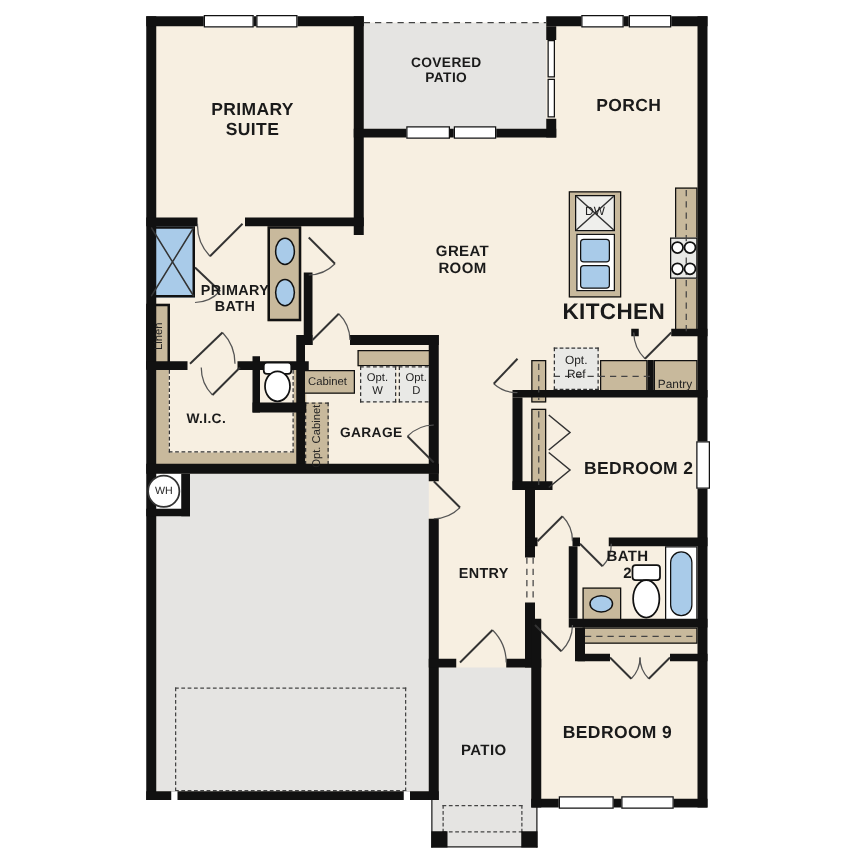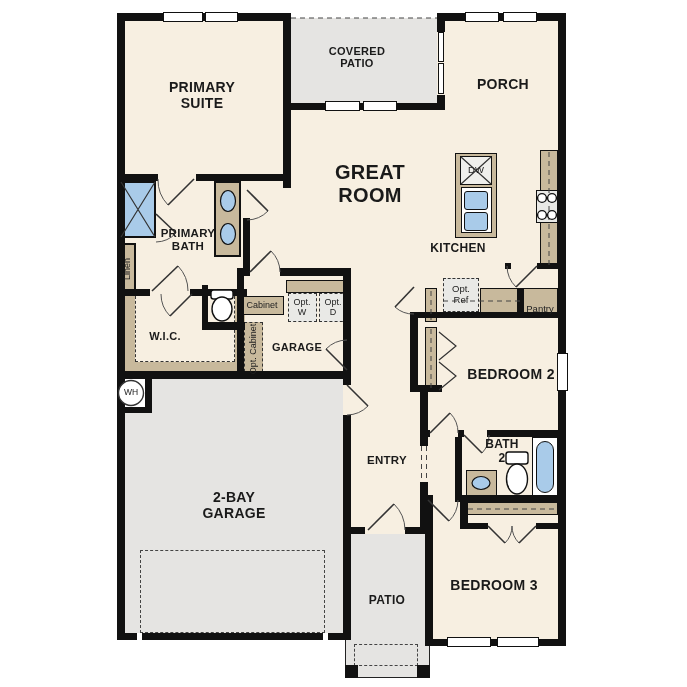--- a/index.html
+++ b/index.html
@@ -210,35 +210,33 @@
       <path class="door" d="M161,294 A31,31 0 0 0 170,316"></path>
         <path class="leaf" d="M192,294 L170,316"></path>
     </g>
   </svg>
 
   <div class="lbl" style="left:202px;top:96px;font-size:14px">PRIMARY
 SUITE</div>
   <div class="lbl" style="left:357px;top:57px;font-size:11px">COVERED
 PATIO</div>
   <div class="lbl" style="left:503px;top:85px;font-size:14px">PORCH</div>
-  <div class="lbl" style="left:370px;top:184px;font-size:20px">GREAT
+  <div class="lbl" style="left:370px;top:208px;font-size:12px">GREAT
 ROOM</div>
-  <div class="lbl" style="left:458px;top:249px;font-size:12px">KITCHEN</div>
+  <div class="lbl" style="left:491px;top:249px;font-size:18px">KITCHEN</div>
   <div class="lbl" style="left:188px;top:240px;font-size:11.5px">PRIMARY
 BATH</div>
   <div class="lbl" style="left:165px;top:336px;font-size:11px">W.I.C.</div>
   <div class="lbl" style="left:297px;top:347px;font-size:11px">GARAGE</div>
   <div class="lbl" style="left:387px;top:460px;font-size:11.5px">ENTRY</div>
-  <div class="lbl" style="left:234px;top:506px;font-size:14px">2-BAY
-GARAGE</div>
   <div class="lbl" style="left:387px;top:601px;font-size:12px">PATIO</div>
   <div class="lbl" style="left:511px;top:375px;font-size:14px">BEDROOM 2</div>
   <div class="lbl" style="left:502px;top:452px;font-size:12px">BATH
 2</div>
-  <div class="lbl" style="left:494px;top:586px;font-size:14px">BEDROOM 3</div>
+  <div class="lbl" style="left:494px;top:586px;font-size:14px">BEDROOM 9</div>
 
   <div class="lbl sm vl" style="left:127px;top:269px;font-size:9px">Linen</div>
   <div class="lbl sm" style="left:262px;top:305px;font-size:9px">Cabinet</div>
   <div class="lbl sm vl" style="left:253px;top:349px;font-size:9px">Opt. Cabinet</div>
   <div class="lbl sm" style="left:302px;top:307px;font-size:9px">Opt.
 W</div>
   <div class="lbl sm" style="left:333px;top:307px;font-size:9px">Opt.
 D</div>
   <div class="lbl sm" style="left:461px;top:295px;font-size:9.5px">Opt.
 Ref</div>

